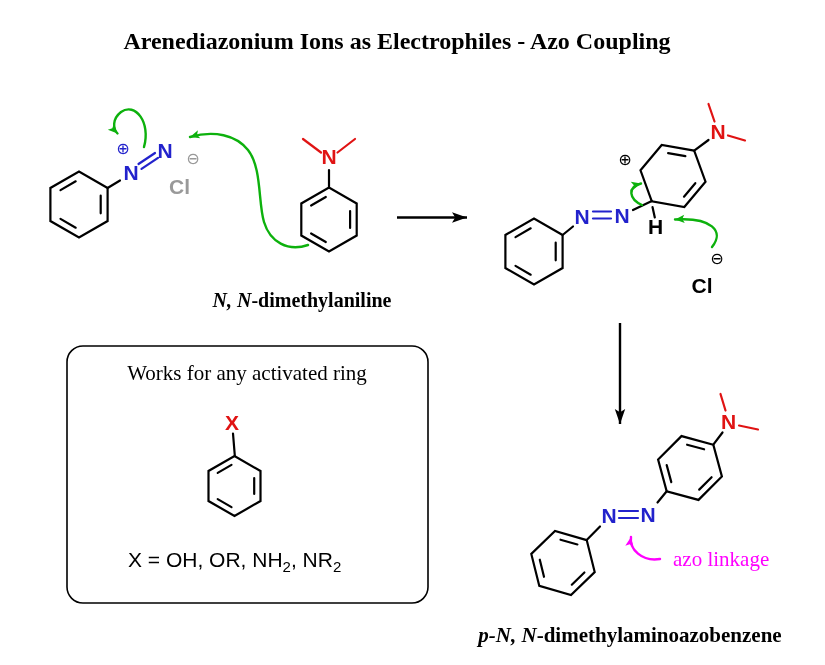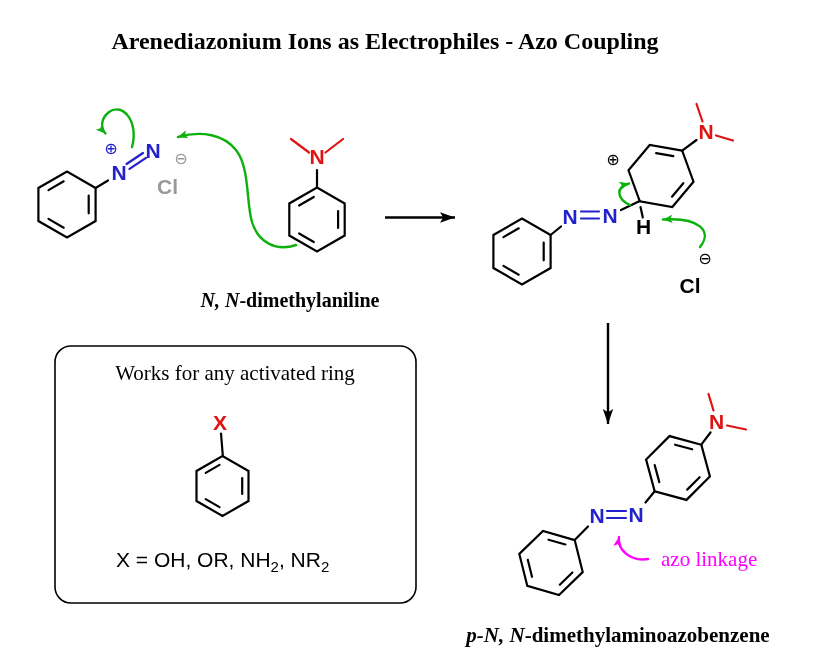--- a/index.html
+++ b/index.html
@@ -1,17 +1,17 @@
 <!DOCTYPE html>
 <html><head>
 <meta charset="utf-8">
 <style>
   html,body{margin:0;padding:0;background:#fff;}
   .stage{position:relative;width:799px;height:665px;background:#fff;overflow:hidden;
-         font-family:"Liberation Sans",sans-serif;}
+         font-family:"Liberation Sans",sans-serif;margin-left:12px;}
   svg{position:absolute;left:0;top:0;}
   
   .bk{stroke:#000;stroke-width:2.2;stroke-linecap:round;fill:none;}
   .bl{stroke:#2222cc;stroke-width:2.2;stroke-linecap:round;fill:none;}
   .rd{stroke:#e01313;stroke-width:2.2;stroke-linecap:round;fill:none;}
   .gn{stroke:#0db10d;stroke-width:2.4;stroke-linecap:round;fill:none;}
   .mg{stroke:#ff00ff;stroke-width:2.4;stroke-linecap:round;fill:none;}
   .arrowline{stroke:#000;stroke-width:2.4;fill:none;}
   
   text{-webkit-user-select:none;user-select:none;}

